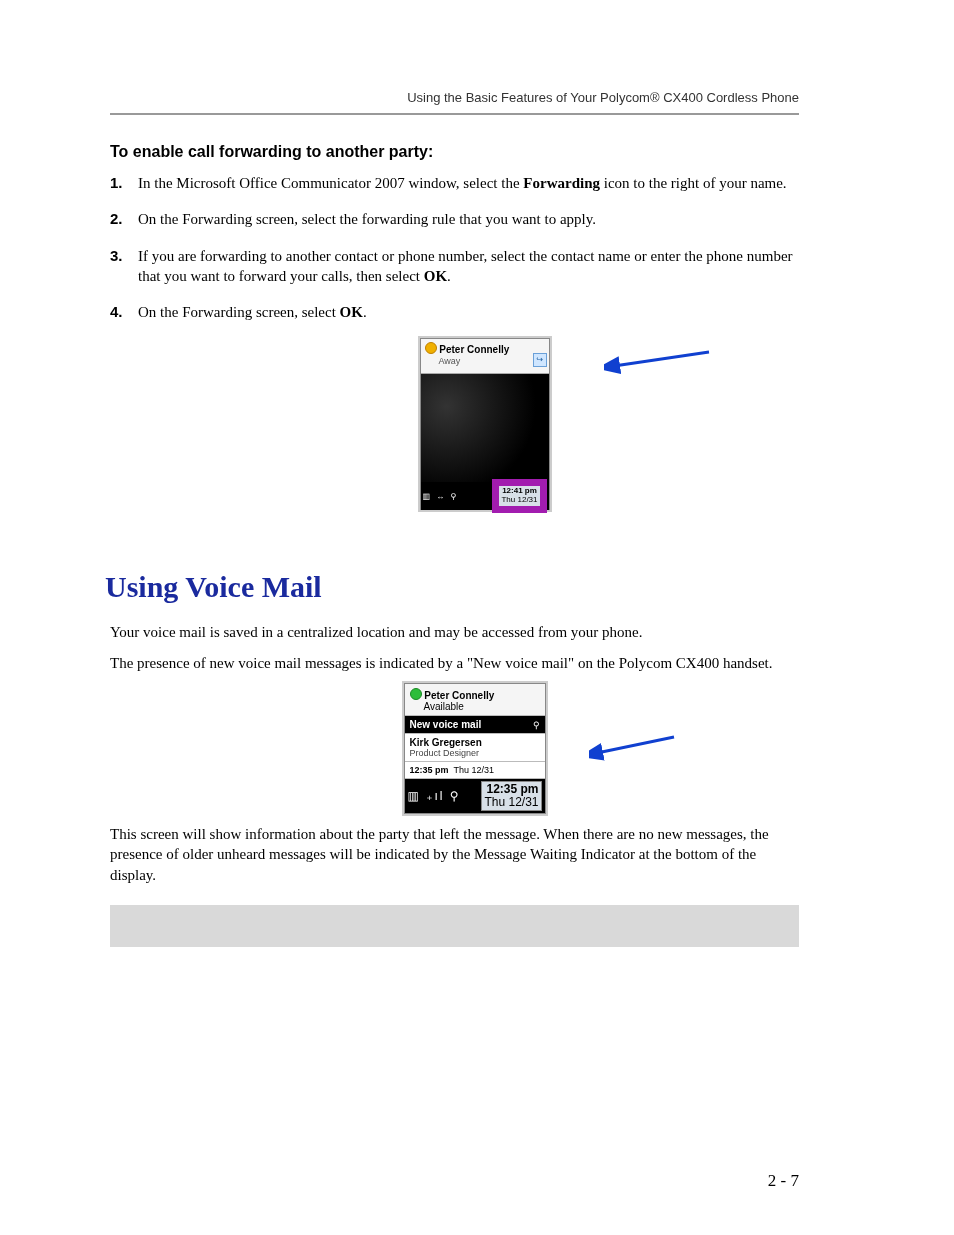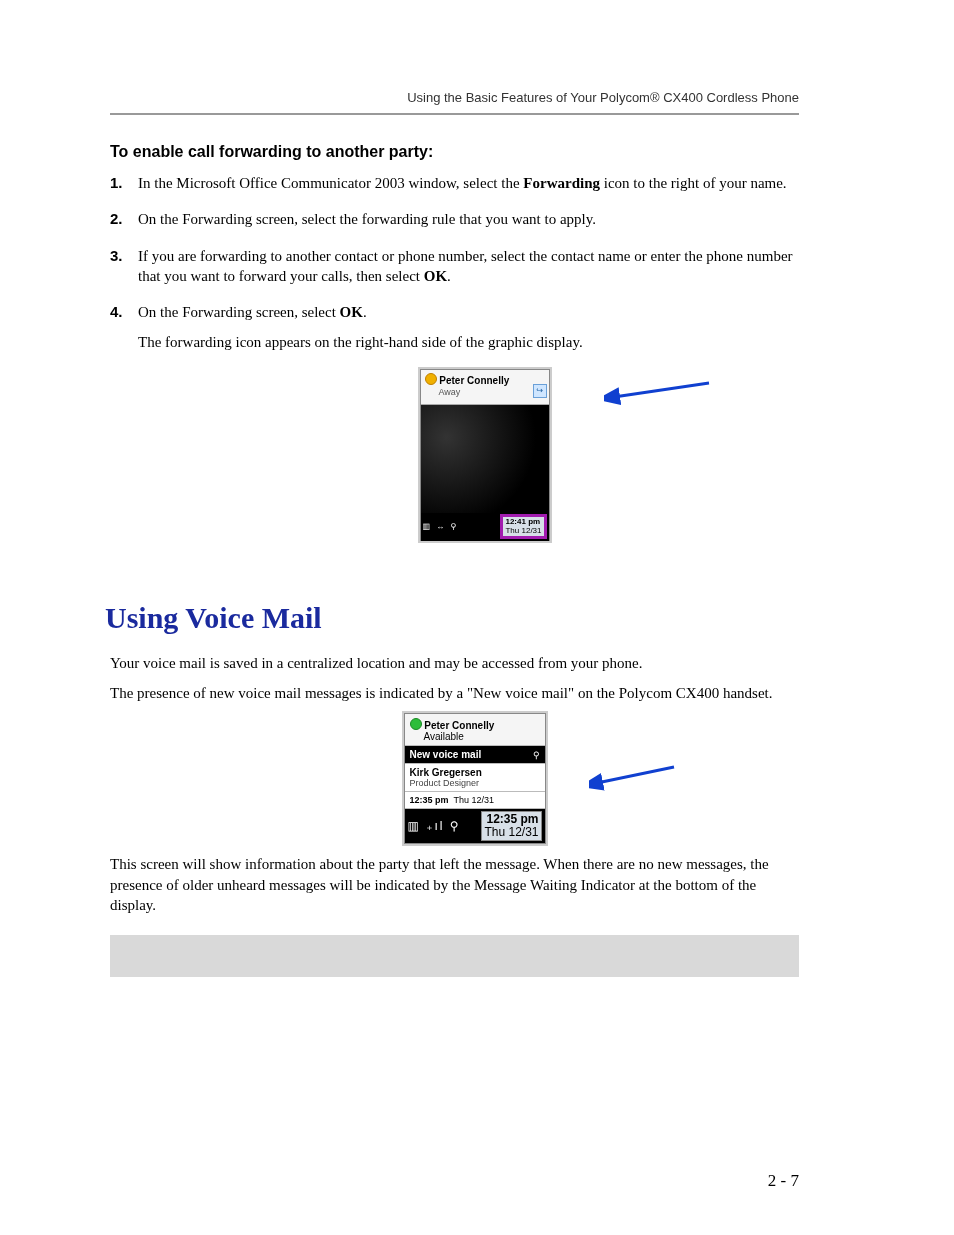--- a/index.html
+++ b/index.html
@@ -128,24 +128,24 @@
     padding: 0 2px;
   }
   .phone1 .footer .ficons {
     flex: 1;
     letter-spacing: 2px;
   }
   .phone1 .footer .ftime {
     background: #d8e0e8;
     color: #000;
     padding: 1px 2px;
-    text-align: left;
+    text-align: center;
     line-height: 1.1;
     font-size: 8px;
-    border: 3px solid #a21caf;
+    border: 7px solid #a21caf;
   }
   .phone1 .footer .ftime .t1 { font-weight: bold; }
   
   .arrow1 {
     position: absolute;
     top: 8px;
     right: 85px;
   }
   
   .phone2 {
@@ -220,34 +220,33 @@
 
 <div class="page">
   <div class="header-area">Using the Basic Features of Your Polycom® CX400 Cordless Phone</div>
 
   <div class="content-indent">
     <h3 class="proc-title">To enable call forwarding to another party:</h3>
 
     <ol class="steps">
       <li>
         <span class="num">1.</span>
-        <span>In the Microsoft Office Communicator 2003 window, select the </span><span class="bold">Forwarding</span><span> icon to the right of your name.</span>
+        <span>In the Microsoft Office Communicator 2007 window, select the </span><span class="bold">Forwarding</span><span> icon to the right of your name.</span>
       </li>
       <li>
         <span class="num">2.</span>
         <span>On the Forwarding screen, select the forwarding rule that you want to apply.</span>
       </li>
       <li>
         <span class="num">3.</span>
         <span>If you are forwarding to another contact or phone number, select the contact name or enter the phone number that you want to forward your calls, then select </span><span class="bold">OK</span><span>.</span>
       </li>
       <li>
         <span class="num">4.</span>
         <span>On the Forwarding screen, select </span><span class="bold">OK</span><span>.</span>
-        <p class="body-text" style="margin-top:10px;">The forwarding icon appears on the right-hand side of the graphic display.</p>
       </li>
     </ol>
 
     <div class="figure-wrap" style="padding-left:60px;">
       <div class="phone1">
         <div class="head">
           <span class="presence-dot presence-away"></span>
           <span class="name">Peter Connelly</span><br>
           <span class="status">Away</span>
           <span class="fwd-icon">↪</span>

